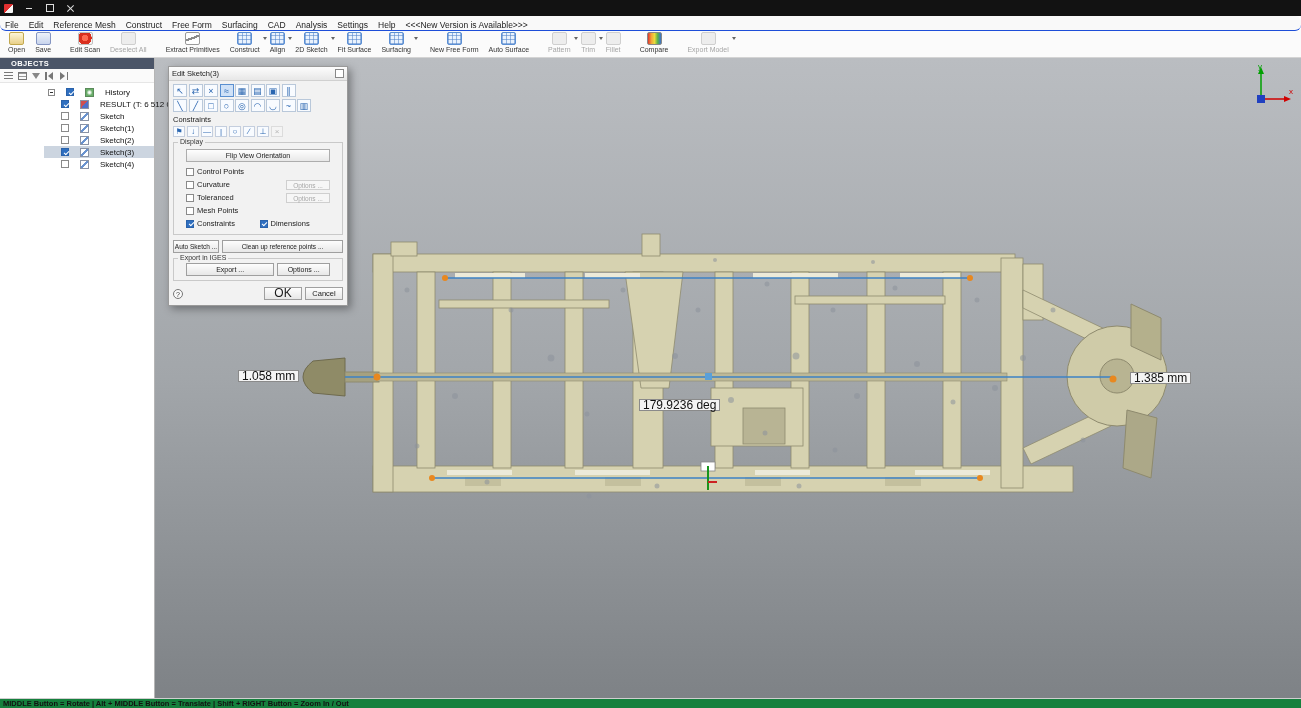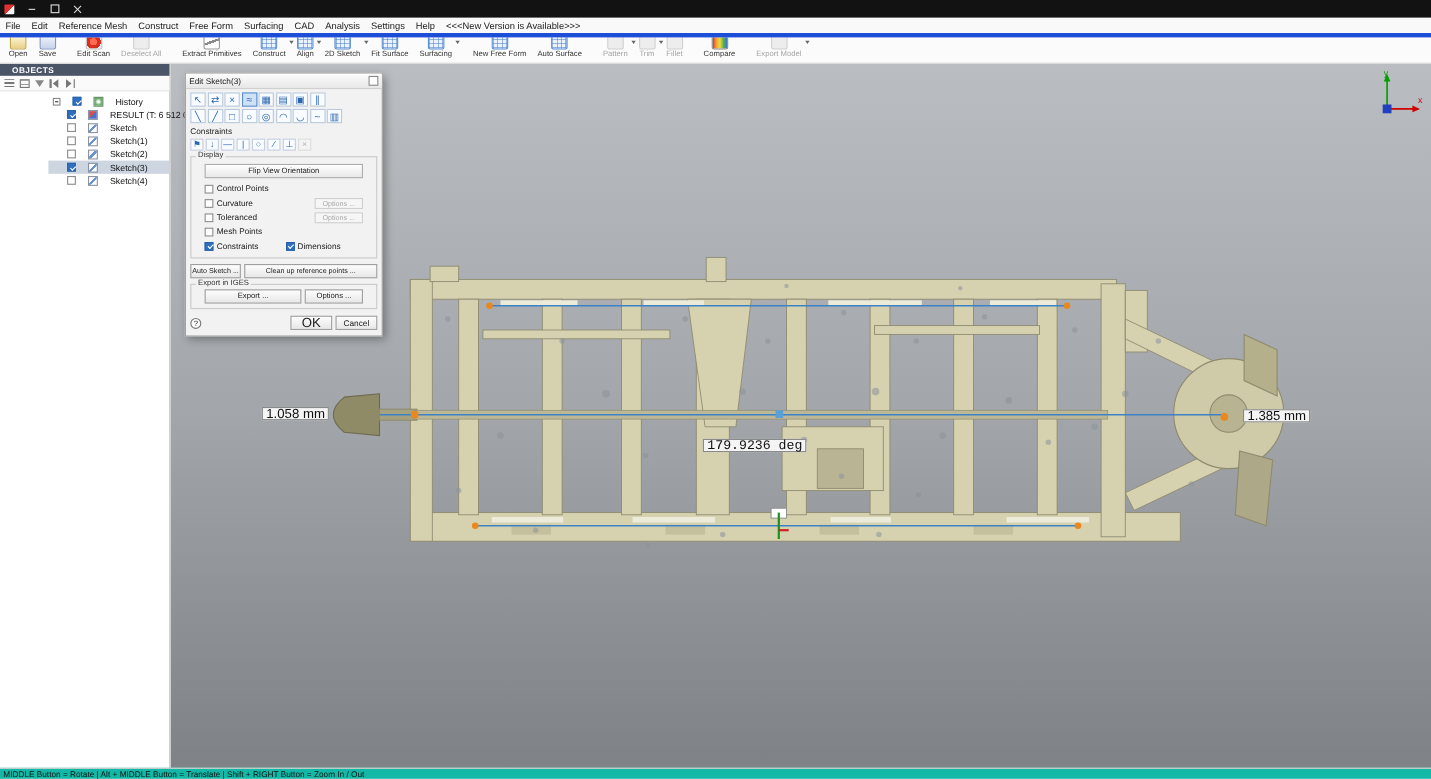--- a/index.html
+++ b/index.html
@@ -16,21 +16,21 @@
   .win-btn{width:21px;height:100%;display:flex;align-items:center;justify-content:center;}
   .glyph-min{width:6px;height:1px;background:#ddd;}
   .glyph-max{width:6px;height:6px;border:1px solid #ddd;}
   .glyph-close{position:relative;width:8px;height:8px;}
   .glyph-close::before,.glyph-close::after{content:"";position:absolute;left:3.5px;top:-0.5px;width:1px;height:9px;background:#ddd;}
   .glyph-close::before{transform:rotate(45deg);}
   .glyph-close::after{transform:rotate(-45deg);}
 
   
   .menubar{position:absolute;left:0;top:16px;width:100%;height:14px;background:#f9f9f9;
-           border-bottom:4px solid #1d4ed8;display:flex;align-items:center;font-size:8.5px;color:#222;z-index:29;}
+           border-bottom:1px solid #1d4ed8;display:flex;align-items:flex-end;font-size:8.5px;color:#222;z-index:29;border-radius:6px;}
   .menu-item{padding:0 5px;white-space:nowrap;}
 
   
   .toolbar{position:absolute;left:0;top:30px;width:100%;height:28px;background:#fbfbfb;
            border-bottom:1px solid #d4d4d4;display:flex;align-items:flex-start;padding:2px 0 0 3px;box-sizing:border-box;z-index:28;}
   .tbtn{position:relative;display:flex;flex-direction:column;align-items:center;padding:0 5px;}
   .tbtn.grp{margin-left:9px;}
   .ti{width:15px;height:13px;border-radius:2px;margin-bottom:1px;box-sizing:border-box;}
   .tlabel{font-size:7px;color:#333;white-space:nowrap;}
   .tbtn.disabled .tlabel{color:#a5a5a5;}
@@ -120,22 +120,22 @@
   .exprow{display:flex;gap:3px;}
   .btn.export{flex:1.7;font-size:7px;}
   .btn.optexp{flex:1;font-size:7px;}
   .footer{display:flex;align-items:center;gap:3px;margin-top:6px;}
   .help{width:10px;height:10px;border:1px solid #777;border-radius:50%;font-size:7px;line-height:9px;
         text-align:center;color:#333;background:#fafafa;box-sizing:border-box;}
   .btn.ok{margin-left:auto;width:38px;font-size:12px;}
   .btn.cancel{width:38px;font-size:7.5px;}
 
   
-  .statusbar{position:absolute;left:0;bottom:0;width:100%;height:10px;background:#14b8a6;
-             border-top:1px solid #cfcfcf;font-size:7.5px;font-weight:normal;display:flex;align-items:center;
+  .statusbar{position:absolute;left:0;bottom:0;width:100%;height:10px;background:#15803d;
+             border-top:1px solid #cfcfcf;font-size:7.5px;font-weight:bold;display:flex;align-items:center;
              padding-left:3px;box-sizing:border-box;color:#111;z-index:30;}
 </style>
 </head>
 <body>
 
 <div class="titlebar">
   <span class="app-icon"></span>
   <span class="win-controls">
     <span class="win-btn">
         <span class="glyph-min"></span>
@@ -389,21 +389,21 @@
     </g>
     <g>
       <rect x="546" y="404" width="14" height="9" fill="#ffffff" stroke="#888888" stroke-width="0.8"></rect>
       <line x1="553" y1="408" x2="553" y2="432" stroke="#18941c" stroke-width="2"></line>
       <line x1="553" y1="424" x2="562" y2="424" stroke="#cc2222" stroke-width="2"></line>
     </g>
   </svg>
 
   <div class="dimlabel" style="left:83px;top:312px;">1.058 mm</div>
   <div class="dimlabel" style="left:975px;top:314px;">1.385 mm</div>
-  <div class="dimlabel" style="left:484px;top:341px;font-family:Liberation Mono, monospace;">179.9236 deg</div>
+  <div class="dimlabel" style="left:484px;top:341px;">179.9236 deg</div>
 
   <svg class="axes" width="46" height="46" viewBox="0 0 46 46">
     <line x1="12" y1="38" x2="12" y2="12" stroke="#00a000" stroke-width="1.5"></line>
     <polygon points="12,6 9,13 15,13" fill="#00a000"></polygon>
     <text x="9" y="8" font-size="8" fill="#00a000">y</text>
     <line x1="12" y1="38" x2="36" y2="38" stroke="#d00000" stroke-width="1.5"></line>
     <polygon points="42,38 35,35 35,41" fill="#d00000"></polygon>
     <text x="40" y="33" font-size="8" fill="#d00000">x</text>
     <rect x="8" y="34" width="8" height="8" fill="#2040c0"></rect>
   </svg>

